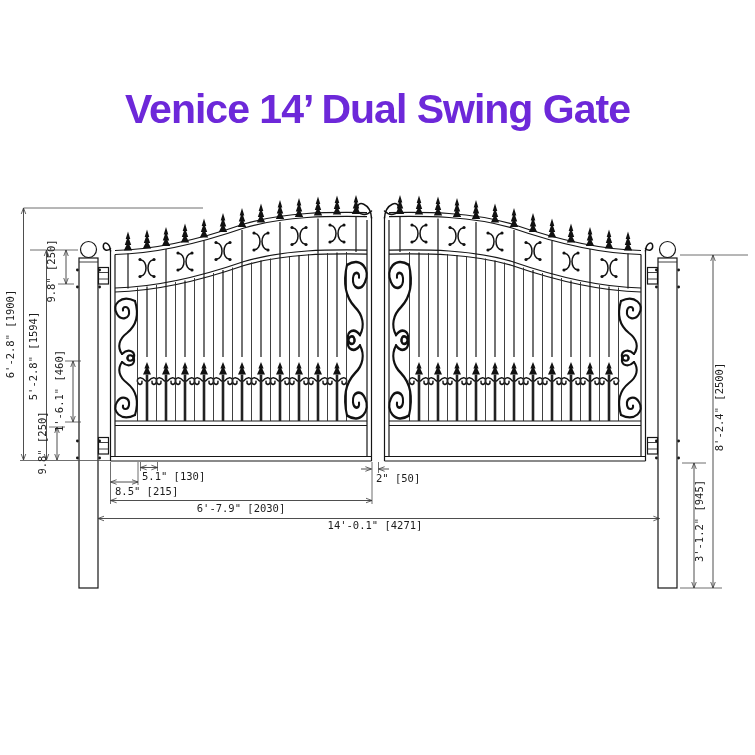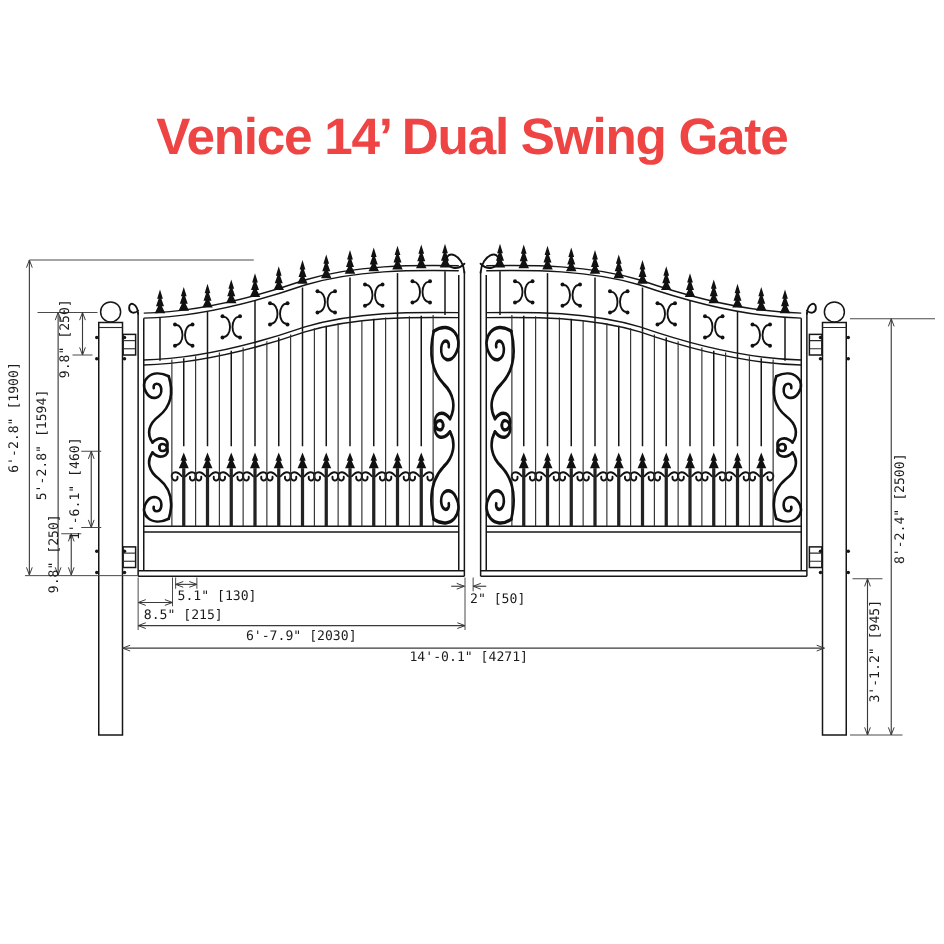--- a/index.html
+++ b/index.html
@@ -1,19 +1,19 @@
 <!DOCTYPE html>
 <html><head>
 <meta charset="utf-8">
 <style>
   html,body{margin:0;padding:0;background:#fff;}
   #page{position:relative;width:755px;height:755px;background:#fff;overflow:hidden;
         font-family:"Liberation Sans",sans-serif;}
   #title{position:absolute;top:86px;left:0;width:755px;text-align:center;
-         font-size:41px;font-weight:800;letter-spacing:-1px;color:#ef4444;}
+         font-size:41px;font-weight:800;letter-spacing:-1px;color:#6d28d9;}
   svg text{font-family:"DejaVu Sans Mono",monospace;font-size:10.5px;fill:#1c1c1c;}
   .dim{stroke:#3a3a3a;stroke-width:0.9;fill:none;}
   .ext{stroke:#4a4a4a;stroke-width:0.8;fill:none;}
   .frame{stroke:#161616;stroke-width:1.2;fill:none;}
   .bar{stroke:#161616;stroke-width:1.2;fill:none;}
   .thin{stroke:#2a2a2a;stroke-width:0.9;fill:none;}
   .orn{stroke:#111;stroke-width:2.1;fill:none;stroke-linecap:round;}
   .cc{stroke:#111;stroke-width:1.5;fill:none;stroke-linecap:round;}
 </style>
 </head>

